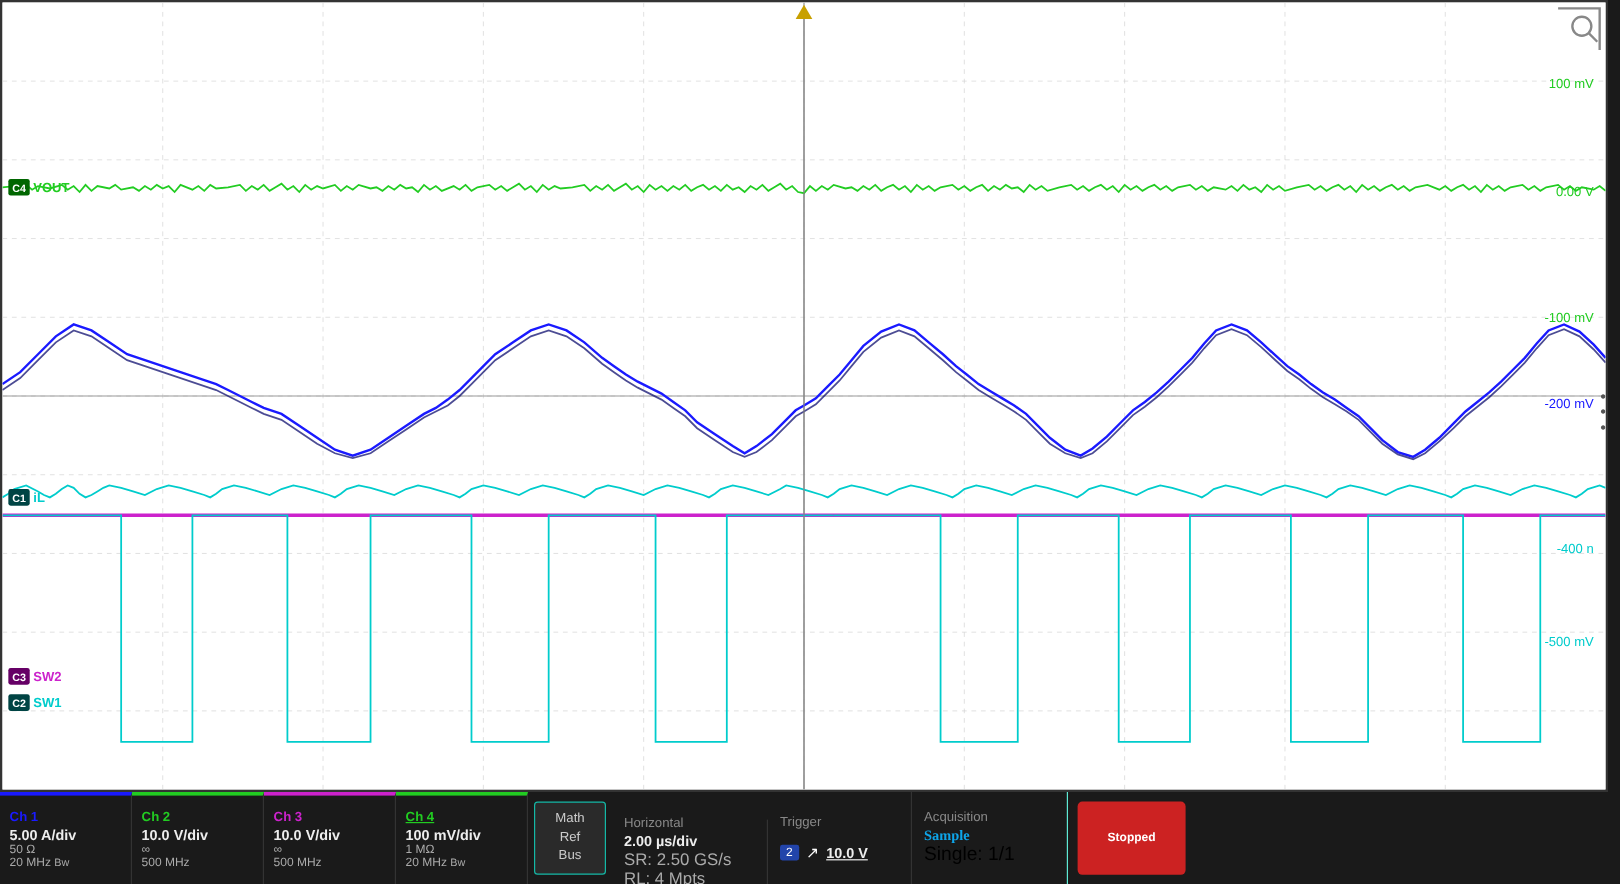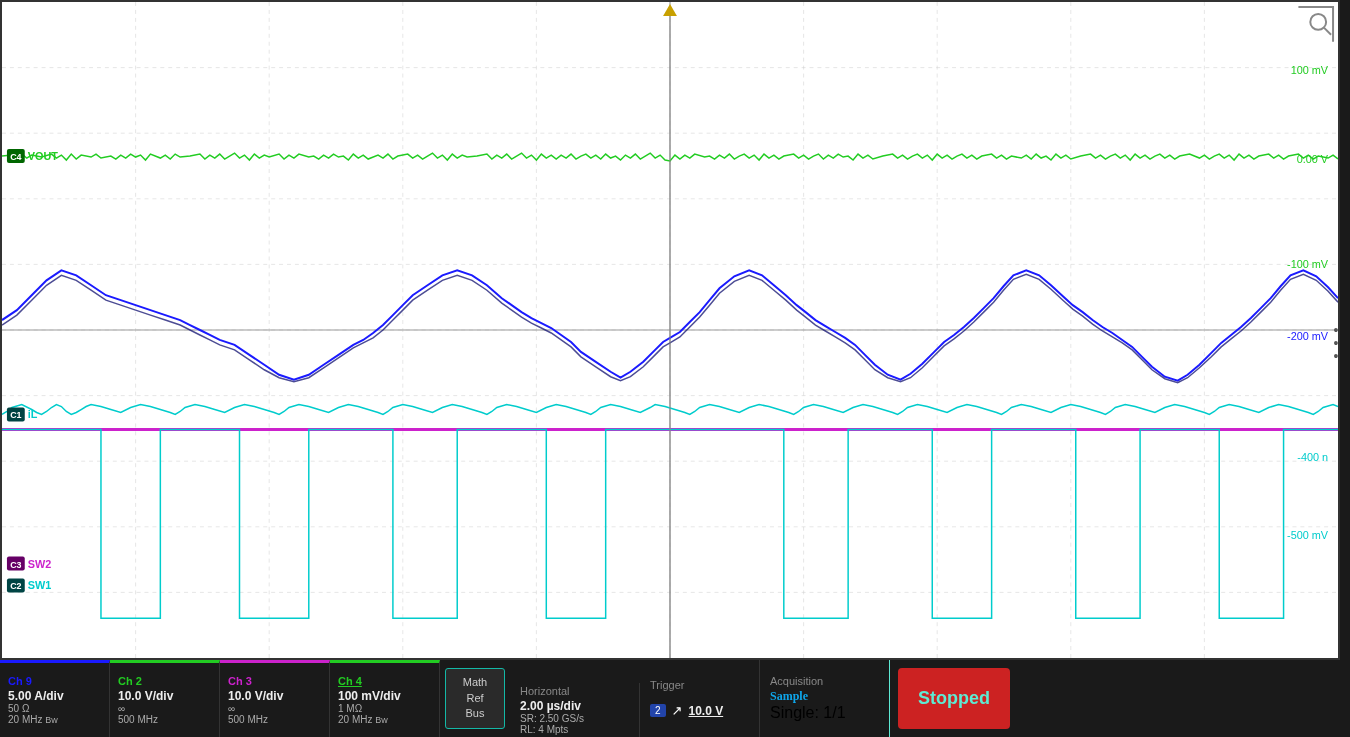--- a/index.html
+++ b/index.html
@@ -104,21 +104,21 @@
       margin-bottom: 2px;
     }
 
     .horizontal-box .box-val {
       font-size: 12px;
       color: #eee;
       font-weight: bold;
     }
 
     .horizontal-box .box-sub {
-      font-size: 10px;
+      font-size: 14px;
       color: #aaa;
     }
 
     .trigger-box {
       display: flex;
       flex-direction: column;
       justify-content: center;
       padding: 4px 10px;
       border-right: 1px solid #333;
       min-width: 120px;
@@ -172,22 +172,22 @@
       color: #0ea5e9;
       font-weight: bold;
       font-family: Liberation Serif, serif;
     }
 
     .stopped-btn {
       display: flex;
       align-items: center;
       justify-content: center;
       background: #cc2222;
-      color: #5eead4;
-      font-size: 18px;
+      color: #ffffff;
+      font-size: 10px;
       font-weight: bold;
       padding: 0 20px;
       margin: 8px 8px;
       border-radius: 4px;
       cursor: pointer;
       min-width: 90px;
     }
   </style>
 </head>
 <body>
@@ -295,21 +295,21 @@
 
     <text x="1348" y="335" font-size="14" fill="#555" text-anchor="middle">•</text>
     <text x="1348" y="348" font-size="14" fill="#555" text-anchor="middle">•</text>
     <text x="1348" y="361" font-size="14" fill="#555" text-anchor="middle">•</text>
   </svg>
 </div>
 
 <div class="bottom-bar">
 
   <div class="ch-info-box" style="border-top: 3px solid #1a1aff;">
-    <div class="ch-header" style="color: #1a1aff;">Ch 9</div>
+    <div class="ch-header" style="color: #1a1aff;">Ch 1</div>
     <div class="ch-val">5.00 A/div</div>
     <div class="ch-sub">50 Ω</div>
     <div class="ch-sub">
       <span>20 MHz</span>
       <span style="font-size:9px;">Bw</span>
     </div>
   </div>
 
   <div class="ch-info-box" style="border-top: 3px solid #22cc22;">
     <div class="ch-header" style="color: #22cc22;">Ch 2</div>

